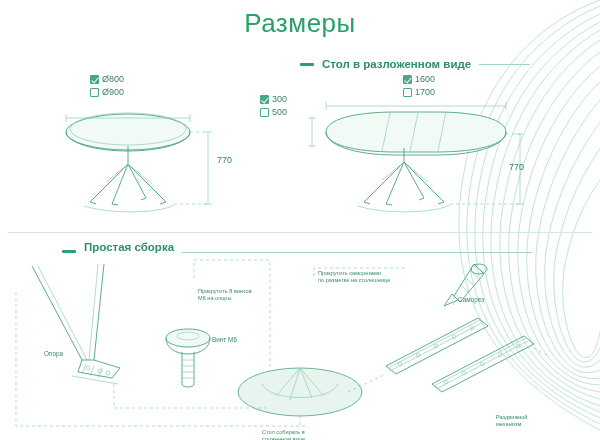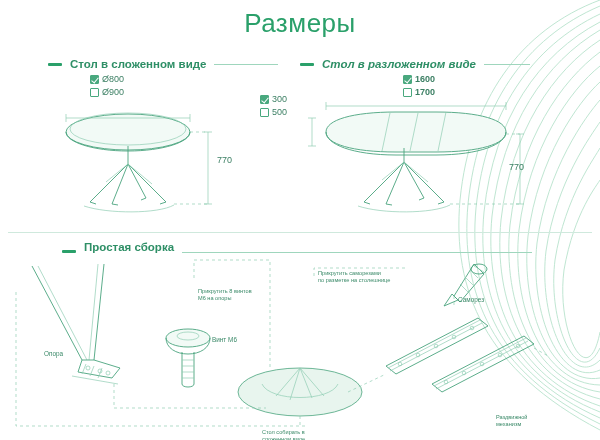--- a/index.html
+++ b/index.html
@@ -78,25 +78,20 @@
       <path d="M330 82 C308 102 268 158 258 236 C250 310 282 386 330 378"></path>
       <path d="M330 100 C316 116 277 169 267 243 C259 314 291 388 330 370"></path>
       <path d="M330 122 C322 134 286 182 276 251 C268 319 300 390 330 360"></path>
       <path d="M330 148 C326 156 295 196 285 260 C277 325 309 392 330 348"></path>
       <path d="M330 180 C328 184 304 212 294 270 C286 332 318 394 330 332"></path>
     </g>
   </svg>
 
   <div class="title">Размеры</div>
 
-  <div class="sec-head" style="left:48px; top:58px; width:230px;">
-    <span class="bar"></span>
-    <span class="txt">Стол в сложенном виде</span>
-    <span class="rule" style="flex:1;"></span>
-  </div>
 
   <div class="opts" style="left:90px; top:74px;">
     <div class="opt">
       <span class="box checked"></span>
       <span class="opt-label">Ø800</span>
     </div>
     <div class="opt">
       <span class="box"></span>
       <span class="opt-label">Ø900</span>
     </div>
@@ -117,27 +112,27 @@
     <path class="ln" d="M42 104 L48 106 M118 104 L112 106 M64 106 L70 107 M98 100 L93 102"></path>
 
     <path class="ln-l" d="M36 108 C60 116 110 116 126 107"></path>
 
     <path class="ln-l" d="M160 34 L160 106"></path>
     <path class="ln-l" d="M156 34 L164 34 M156 106 L164 106"></path>
     <path class="ln-dash" d="M142 34 L160 34 M126 106 L160 106"></path>
   </svg>
   <div class="dim" style="left:217px; top:155px;">770</div>
 
-  <div class="sec-head" style="left:300px; top:58px; width:230px;font-style:italic;">
+  <div class="sec-head" style="left:300px; top:58px; width:230px;">
     <span class="bar"></span>
     <span class="txt">Стол в разложенном виде</span>
     <span class="rule" style="flex:1;"></span>
   </div>
 
-  <div class="opts" style="left:403px; top:74px;font-weight:bold;">
+  <div class="opts" style="left:403px; top:74px;">
     <div class="opt">
       <span class="box checked"></span>
       <span class="opt-label">1600</span>
     </div>
     <div class="opt">
       <span class="box"></span>
       <span class="opt-label">1700</span>
     </div>
   </div>
 

